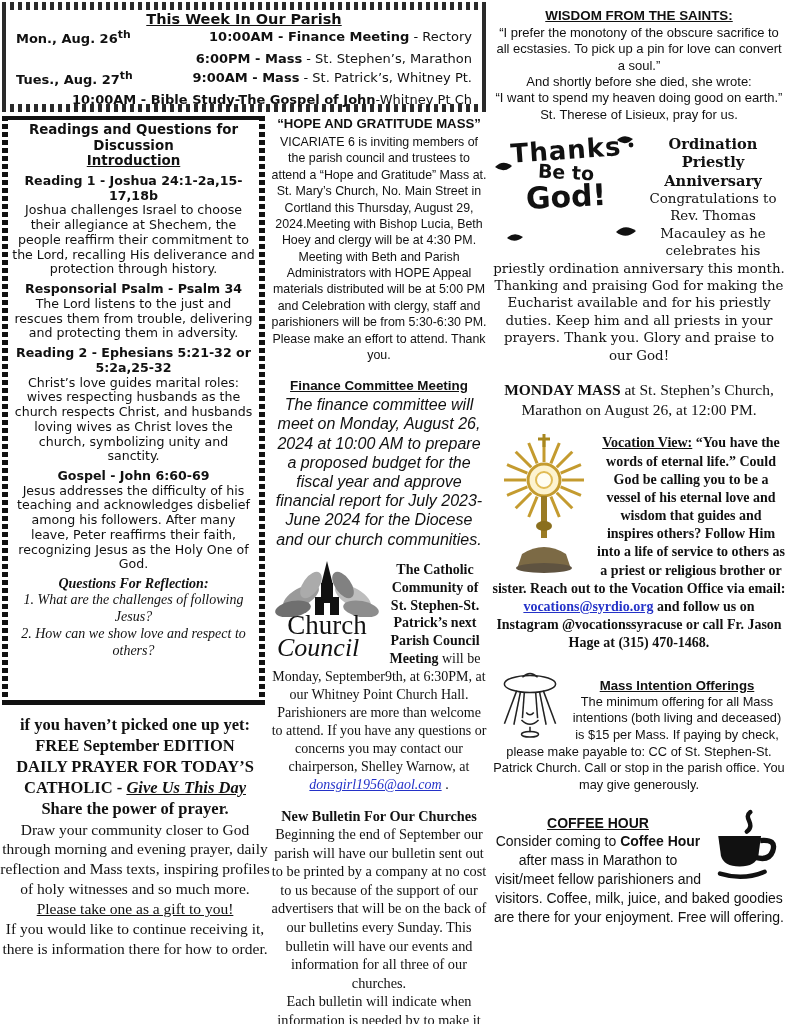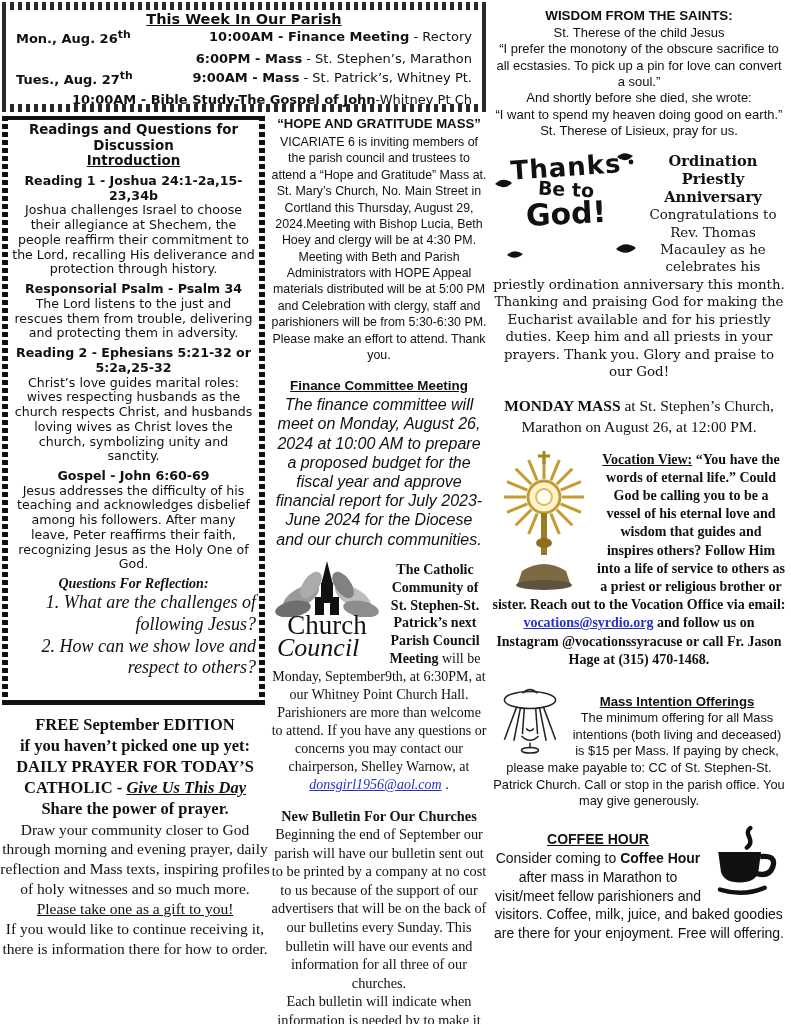--- a/index.html
+++ b/index.html
@@ -22,21 +22,21 @@
   .readings-wrap { position:absolute; left:2px; top:113px; width:263px; height:592px;
     padding:7px 6px; box-sizing:border-box;
     background: repeating-linear-gradient(0deg,#111 0 5px,#fff 5px 8px); }
   .readings-inner { background:#fff; height:100%; box-sizing:border-box; padding:2px 3px;
     text-align:center; font-size:12.6px; line-height:1.17; overflow:hidden; }
   .rh1 { font-weight:bold; font-size:13.4px; }
   .rh2 { font-weight:bold; font-size:13.4px; text-decoration:underline; margin-bottom:3px; }
   .rtitle { font-weight:bold; margin-top:5px; }
   .rquote { font-weight:bold; margin-top:5px; }
   .rqtitle { margin-top:4px; font-family:"Liberation Serif",serif; font-style:italic; font-weight:bold; font-size:14px; }
-  .rq { font-family:"Liberation Serif",serif; font-style:italic; font-size:18px; line-height:1.2;text-align:right; }
+  .rq { font-family:"Liberation Serif",serif; font-style:italic; font-size:14px; line-height:1.2; }
 
   
   .free { position:absolute; left:0; top:714px; width:270px; text-align:center;
     font-family:"Liberation Serif",serif; font-size:15.5px; line-height:1.28; }
   .free .hb { font-weight:bold; font-size:16.5px; }
   .free .giveus { font-weight:bold; font-style:italic; text-decoration:underline; }
   .free .gift { text-decoration:underline; }
 
   
   .midcol { position:absolute; left:271px; top:116px; width:216px; text-align:center; }
@@ -50,21 +50,21 @@
   .cc1 { font-family:"Liberation Serif",serif; font-size:27px; line-height:1; margin-top:-10px; text-align:center; }
   .cc2 { font-family:"Liberation Serif",serif; font-style:italic; font-size:26px; line-height:1; margin-top:-4px; text-align:left; padding-left:6px; }
   .council b { font-weight:bold;text-align:right; }
   .email-link { color:#2432c8; text-decoration:underline; font-style:italic; cursor:pointer; }
   .bulletin { margin-top:13px; font-family:"Liberation Serif",serif; font-size:14.3px; line-height:1.3; }
   .bulletin-title { font-weight:bold; }
 
   
   .rightcol { position:absolute; left:492px; top:8px; width:294px; text-align:center; }
   .wisdom { font-family:"Liberation Sans",sans-serif; font-size:13px; line-height:1.26; }
-  .wisdom-title { font-weight:bold; font-size:13.4px; }
+  .wisdom-title { font-weight:bold; font-size:13.4px; text-decoration:underline; }
   .ordination { margin-top:8px; font-family:"DejaVu Serif",serif; }
   .thanks { float:left; width:148px; height:114px; position:relative;
     font-family:"DejaVu Sans",sans-serif; font-weight:bold; color:#111; }
   .tk1 { font-size:26px; letter-spacing:1px; transform:rotate(-4deg); line-height:1; margin-top:6px; }
   .tk2 { font-size:19px; transform:rotate(3deg); line-height:1; margin-top:0px; }
   .tk3 { font-size:30px; transform:rotate(-3deg); line-height:1; margin-top:0px; }
   .leaf { position:absolute; }
   .ord-title { font-weight:bold; font-size:14.6px; line-height:1.25; padding-top:4px; }
   .ord-body { font-size:13.4px; line-height:1.3; }
   .monday { margin-top:16px; font-family:"Liberation Serif",serif; font-size:15.5px; line-height:1.3; }
@@ -105,38 +105,38 @@
         <span class="sday"><span></span></span>
         <span class="sevent"><b>10:00AM - Bible Study-The Gospel of John</b><span>-Whitney Pt Ch</span></span>
       </div>
     </div>
   </div>
 
   <div class="readings-wrap">
     <div class="readings-inner">
       <div class="rh1">Readings and Questions for Discussion</div>
       <div class="rh2">Introduction</div>
-      <div class="rtitle">Reading 1 -  Joshua 24:1-2a,15-23,34b</div>
+      <div class="rtitle">Reading 1 -  Joshua 24:1-2a,15-17,18b</div>
       <div class="rbody">Joshua challenges Israel to choose their allegiance at Shechem, the people reaffirm their commitment to the Lord, recalling His deliverance and protection through history.</div>
       <div class="rtitle">Responsorial Psalm  - Psalm 34</div>
       <div class="rbody">The Lord listens to the just and rescues them from trouble, delivering and protecting them in adversity.</div>
       <div class="rtitle">Reading 2 - Ephesians 5:21-32 or 5:2a,25-32</div>
       <div class="rbody">Christ’s love guides marital roles: wives respecting husbands as the church respects Christ, and husbands loving wives as Christ loves the church, symbolizing unity and sanctity.</div>
       <div class="rtitle">Gospel - John 6:60-69</div>
       <div class="rbody">Jesus addresses the difficulty of his teaching and acknowledges disbelief among his followers. After many leave, Peter reaffirms their faith, recognizing Jesus as the Holy One of God.</div>
       <div class="rqtitle">Questions For Reflection:</div>
       <div class="rq">1.  What are the challenges of following Jesus?</div>
       <div class="rq">2.  How can we show love and respect to others?</div>
 
     </div>
   </div>
 
   <div class="free">
+    <div class="hb">if you haven’t picked one up yet:</div>
     <div class="hb">FREE September EDITION</div>
-    <div class="hb">if you haven’t picked one up yet:</div>
     <div class="hb">DAILY PRAYER FOR TODAY’S</div>
     <div class="hb"><span>CATHOLIC - </span><span class="giveus">Give Us This Day</span></div>
     <div class="hb">Share the power of prayer.</div>
     <div>Draw your community closer to God through morning and evening prayer, daily reflection and Mass texts, inspiring profiles of holy witnesses and so much more.</div>
     <div class="gift">Please take one as a gift to you!</div>
     <div>If you would like to continue receiving it, there is information there for how to order.</div>
   </div>
 
   <div class="midcol">
 
@@ -175,21 +175,20 @@
       <div class="bulletin-title">New Bulletin For Our Churches</div>
       <div>Beginning the end of September our parish will have our bulletin sent out to be printed by a company at no cost to us because of the support of our advertisers that will be on the back of our bulletins every Sunday. This bulletin will have our events and information for all three of our churches.</div>
       <div>Each bulletin will indicate when information is needed by to make it into the next Sunday’s bulletin.</div>
     </div>
   </div>
 
   <div class="rightcol">
 
     <div class="wisdom">
       <div class="wisdom-title">WISDOM FROM THE SAINTS:</div>
-      <div>St. Therese of the child Jesus</div>
       <div>“I prefer the monotony of the obscure sacrifice to all ecstasies.  To pick up a pin for love can convert a soul.”</div>
       <div>And shortly before she died, she wrote:</div>
       <div>“I want to spend my heaven doing good on earth.”       St. Therese of Lisieux, pray for us.</div>
     </div>
 
     <div class="ordination">
       <div class="thanks">
         <svg class="leaf" style="left:2px;top:28px" width="20" height="16" viewBox="0 0 20 16">
             <path d="M1 8 Q9 0 18 7 Q10 15 1 8 Z" fill="#111"></path>
           </svg>

